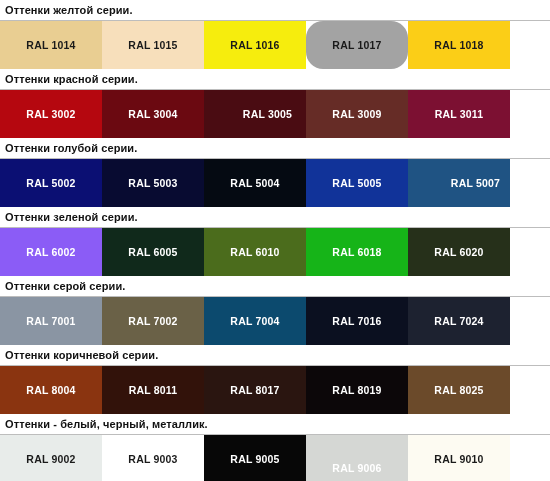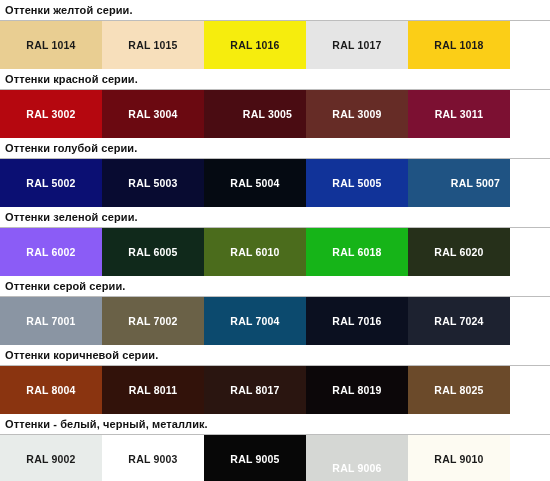--- a/index.html
+++ b/index.html
@@ -81,21 +81,21 @@
       <div class="swatch-row">
         <div class="swatch" style="background-color: rgb(233, 206, 146);">
           <span class="swatch-label" style="color: rgb(26, 26, 26);">RAL 1014</span>
         </div>
         <div class="swatch" style="background-color: rgb(247, 223, 187);">
           <span class="swatch-label" style="color: rgb(26, 26, 26);">RAL 1015</span>
         </div>
         <div class="swatch" style="background-color: rgb(246, 237, 13);">
           <span class="swatch-label" style="color: rgb(26, 26, 26);">RAL 1016</span>
         </div>
-        <div class="swatch" style="background-color: #e5e5e5;">
+        <div class="swatch" style="background-color: #a3a3a3; border-radius: 17px;">
           <span class="swatch-label" style="color: rgb(26, 26, 26);">RAL 1017</span>
         </div>
         <div class="swatch" style="background-color: rgb(251, 206, 23);">
           <span class="swatch-label" style="color: rgb(26, 26, 26);">RAL 1018</span>
         </div>
       </div>
     </div>
     <div class="section">
       <div class="section-label-band">
         <span class="section-label-text">Оттенки красной серии.</span>

